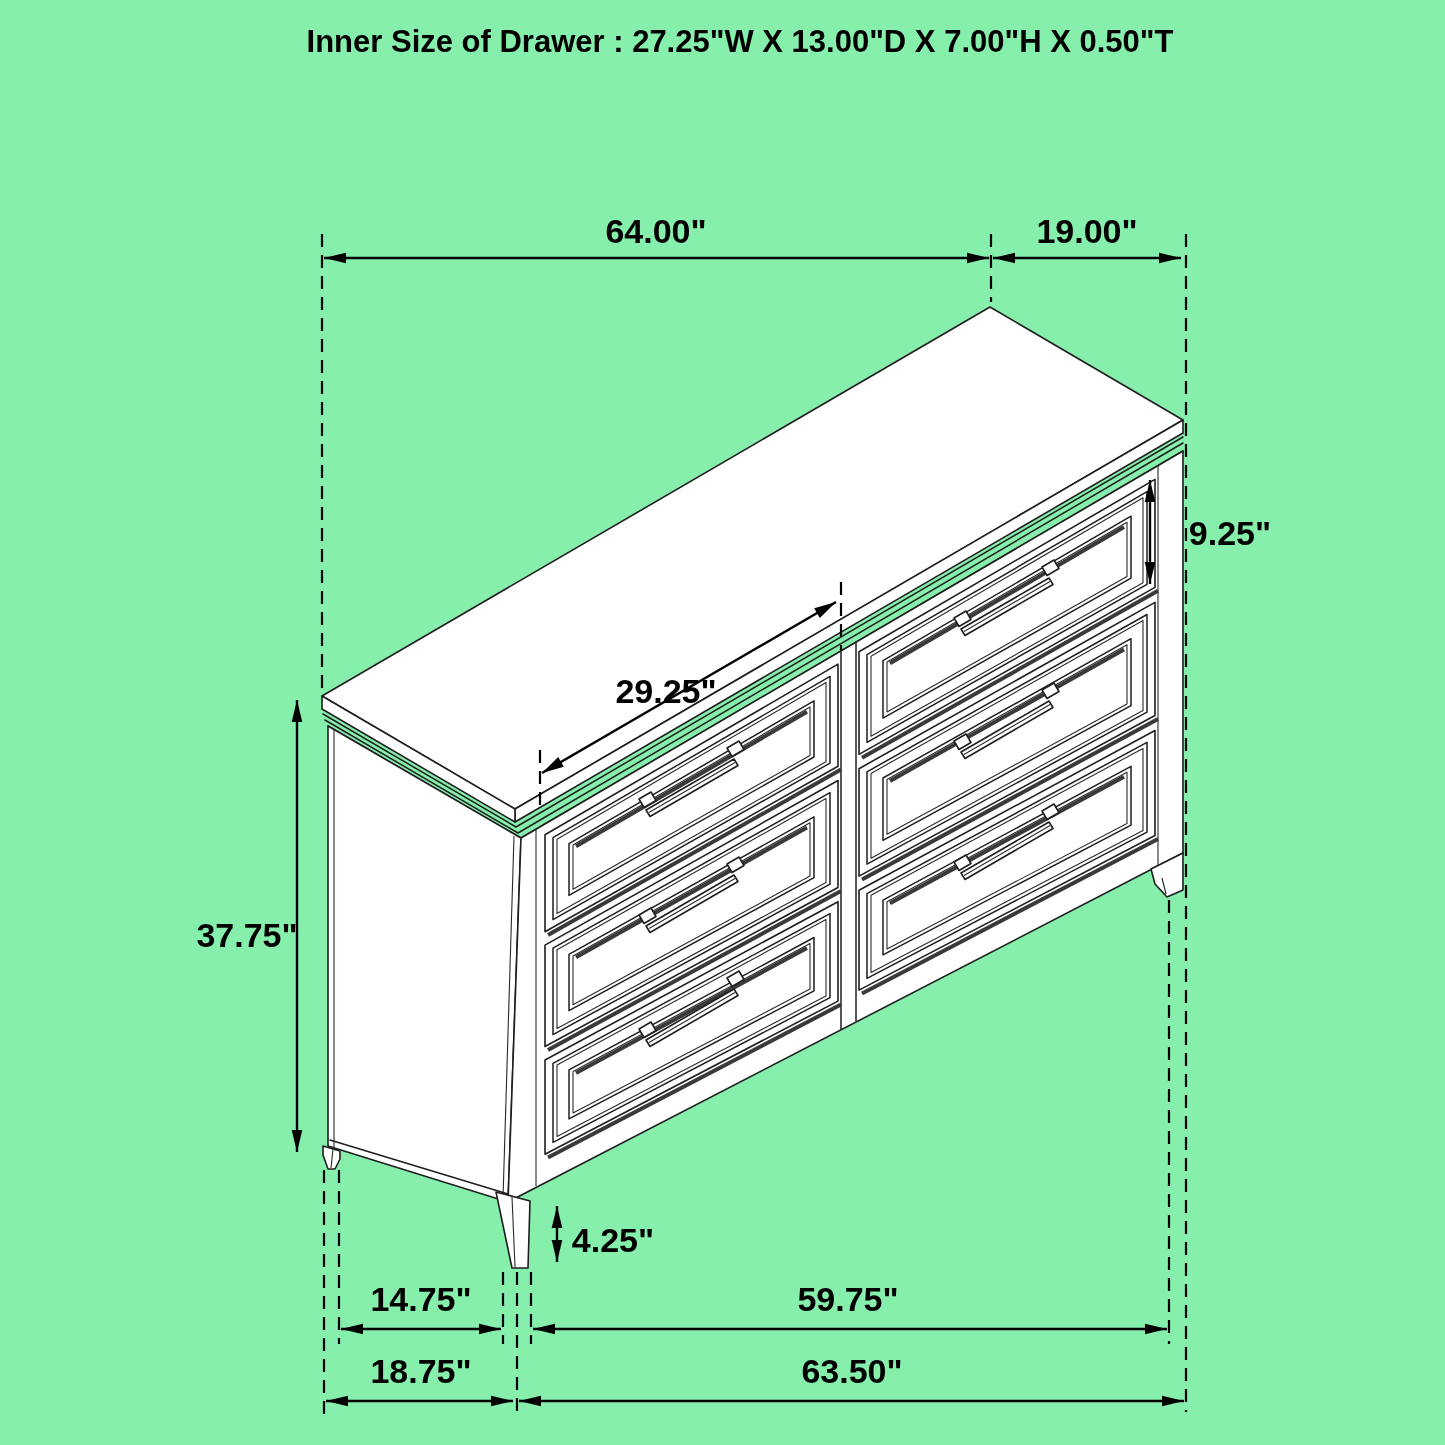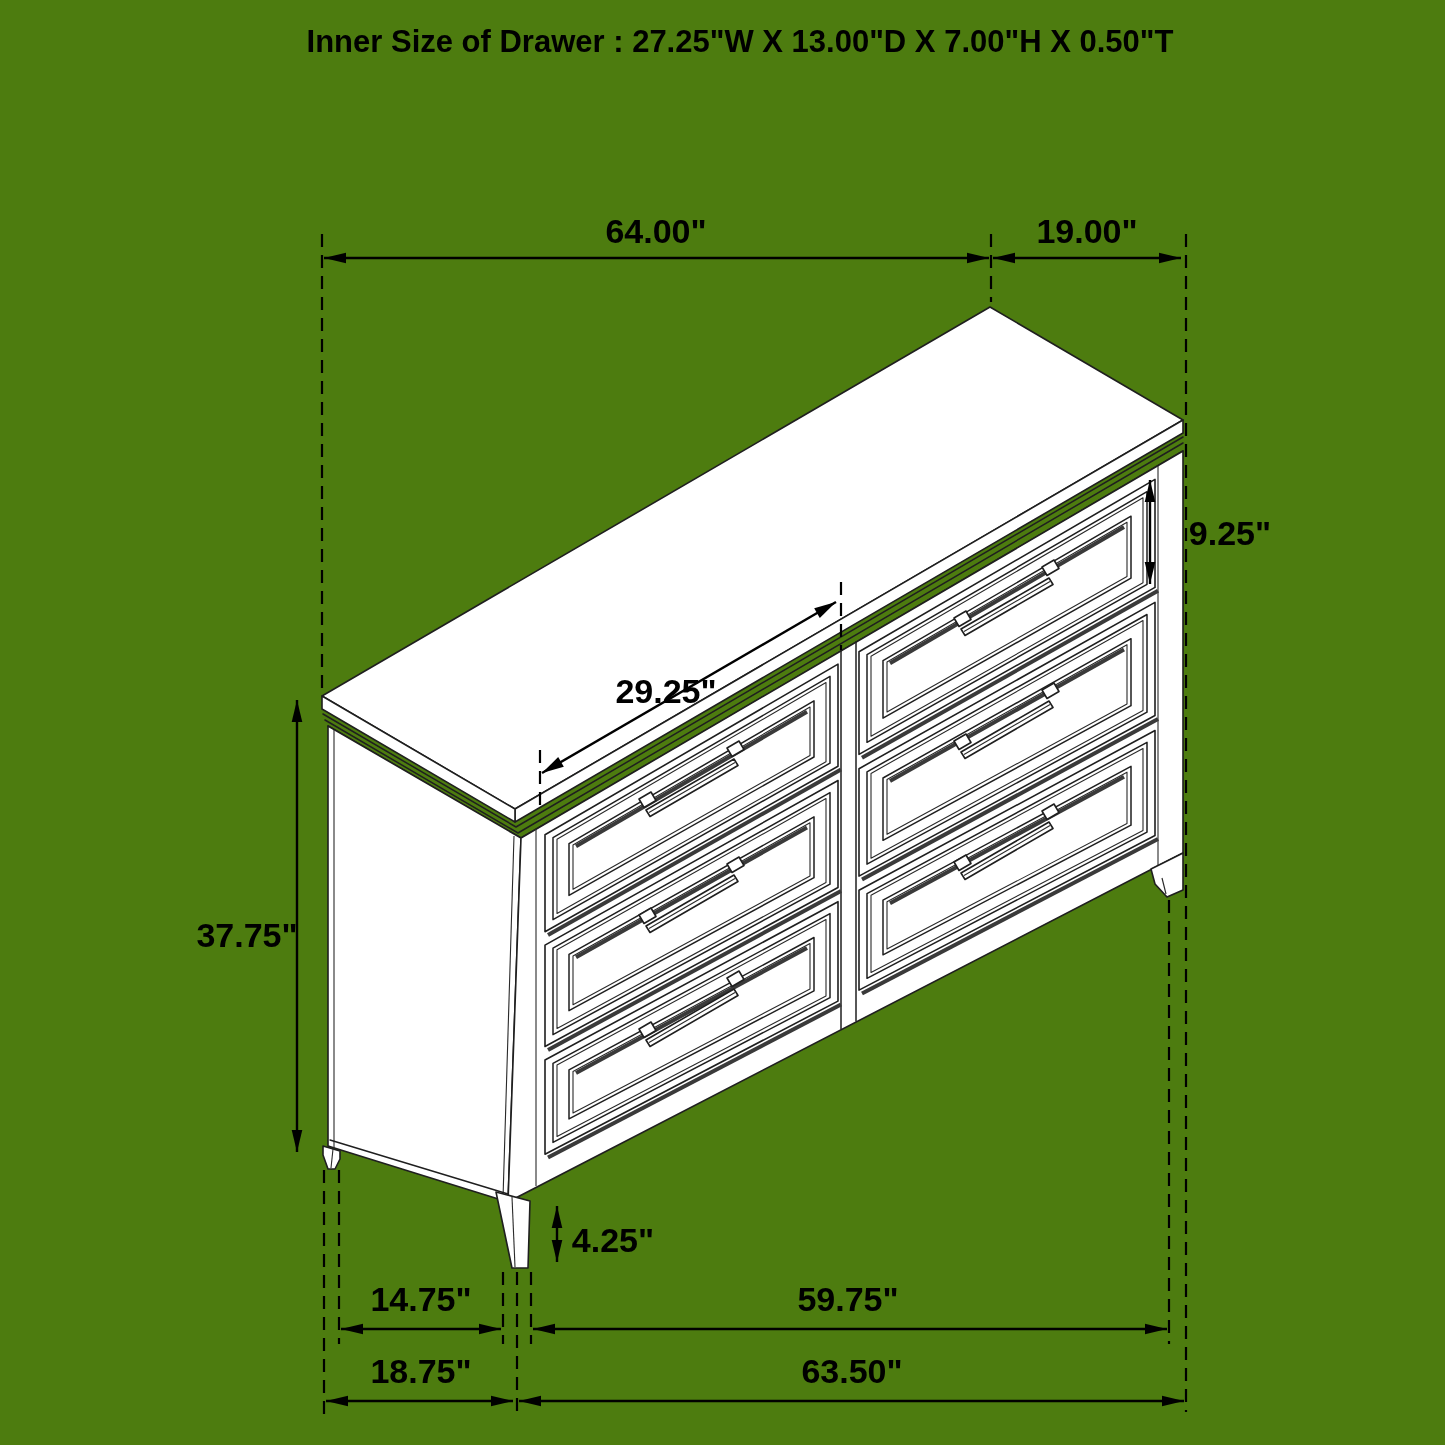--- a/index.html
+++ b/index.html
@@ -1,16 +1,16 @@
 <!DOCTYPE html>
 <html><head>
 <meta charset="utf-8">
 <style>
   html,body{margin:0;padding:0;background:#ffffff;}
-  .stage{width:1445px;height:1445px;position:relative;background:#4d7c0f;font-family:"Liberation Sans",sans-serif;}
+  .stage{width:1445px;height:1445px;position:relative;background:#86efac;font-family:"Liberation Sans",sans-serif;}
   svg text{font-family:"Liberation Sans",sans-serif;}
   .pagetitle{font-weight:bold;font-size:31px;fill:#000;}
   .dimlabel{font-weight:bold;font-size:34px;fill:#000;text-anchor:middle;}
   .ln{fill:none;stroke:#1f1f1f;stroke-width:1.5;stroke-linejoin:round;stroke-linecap:round;}
   .lnb{fill:#ffffff;stroke:#1f1f1f;stroke-width:1.6;stroke-linejoin:round;}
   .lnthin{fill:none;stroke:#2a2a2a;stroke-width:1.1;stroke-linejoin:round;}
   .shadow{fill:none;stroke:#3a3a3a;stroke-width:4;stroke-linecap:butt;}
   .shadow2{fill:none;stroke:#3a3a3a;stroke-width:2.6;stroke-linecap:butt;}
   .dim{fill:none;stroke:#000;stroke-width:2.4;stroke-linecap:butt;}
   .ext{fill:none;stroke:#000;stroke-width:2.2;stroke-dasharray:13 8;stroke-linecap:butt;}

